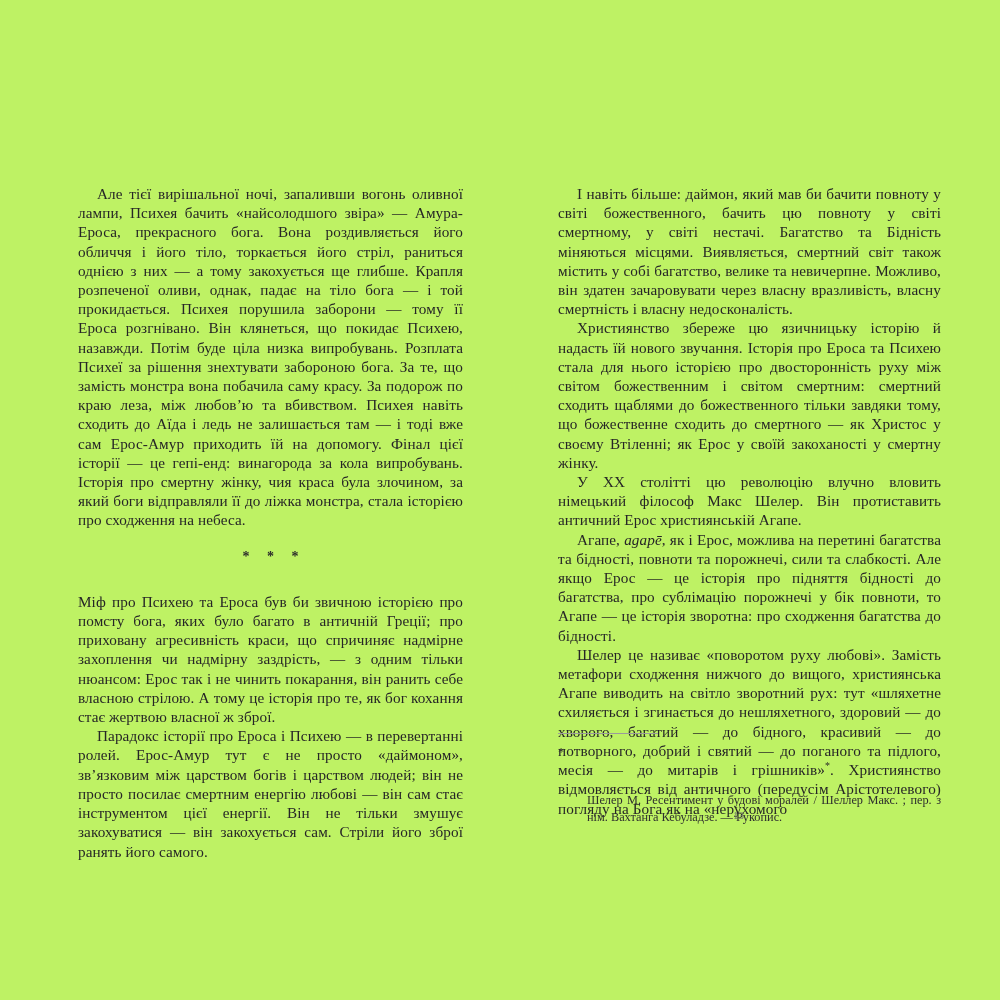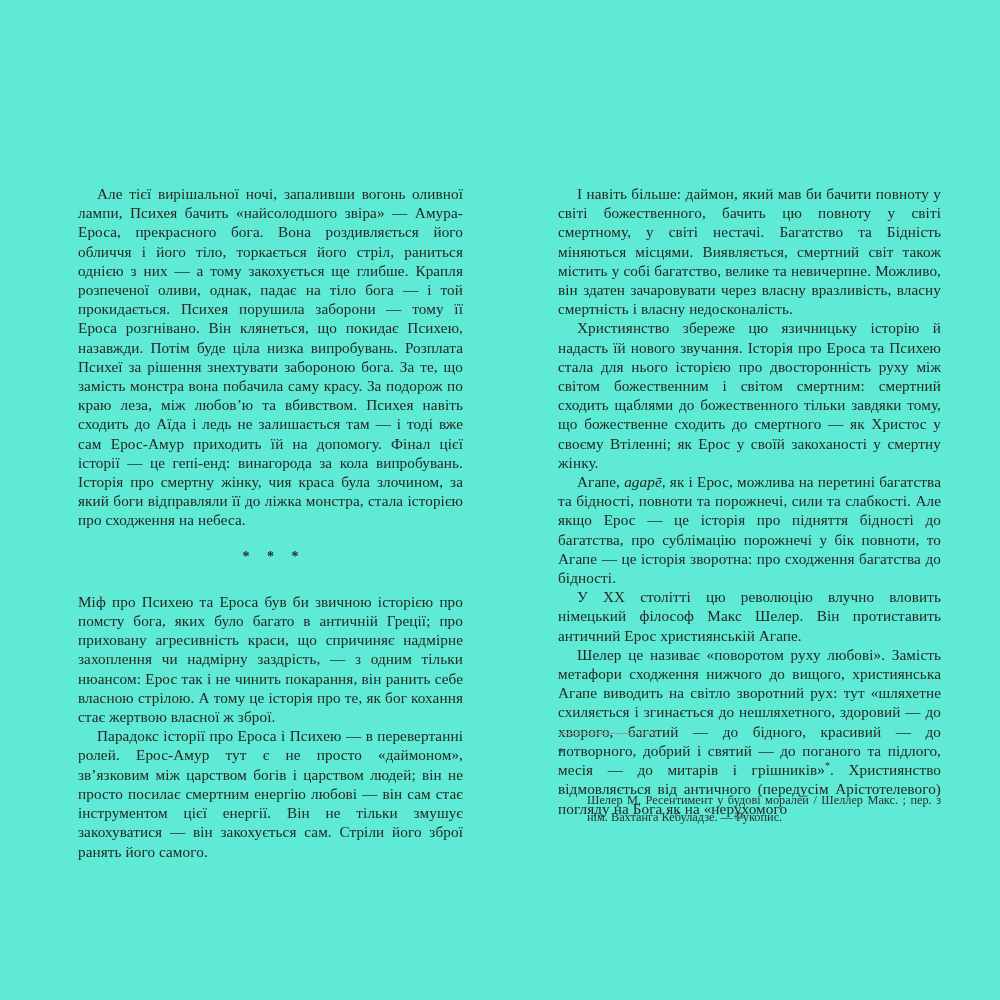--- a/index.html
+++ b/index.html
@@ -7,21 +7,21 @@
     padding: 0;
     background: #ffffff;
     width: 1000px;
     height: 1000px;
     overflow: hidden;
     position: relative;
   }
   .spread {
     position: absolute;
     inset: 0;
-    background: #5eead4;
+    background: #bef264;
     font-family: "Liberation Serif", "DejaVu Serif", serif;
     color: #262626;
   }
   .text-col {
     position: absolute;
     top: 184px;
     width: 385px;
     font-size: 15.2px;
     line-height: 19.2px;
     text-align: justify;
@@ -97,22 +97,22 @@
   <div class="text-col col-left">
     <p class="indent">Але тієї вирішальної ночі, запаливши вогонь оливної лампи, Психея бачить «найсолодшого звіра» — Амура-Ероса, прекрасного бога. Вона роздивляється його обличчя і його тіло, торкається його стріл, раниться однією з них — а тому закохується ще глибше. Крапля розпеченої оливи, однак, падає на тіло бога — і той прокидається. Психея порушила заборони — тому її Ероса розгнівано. Він клянеться, що покидає Психею, назавжди. Потім буде ціла низка випробувань. Розплата Психеї за рішення знехтувати забороною бога. За те, що замість монстра вона побачила саму красу. За подорож по краю леза, між любов’ю та вбивством. Психея навіть сходить до Аїда і ледь не залишається там — і тоді вже сам Ерос-Амур приходить їй на допомогу. Фінал цієї історії — це гепі-енд: винагорода за кола випробувань. Історія про смертну жінку, чия краса була злочином, за який боги відправляли її до ліжка монстра, стала історією про сходження на небеса.</p>
     <div class="separator">* * *</div>
     <p>Міф про Психею та Ероса був би звичною історією про помсту бога, яких було багато в античній Греції; про приховану агресивність краси, що спричиняє надмірне захоплення чи надмірну заздрість, — з одним тільки нюансом: Ерос так і не чинить покарання, він ранить себе власною стрілою. А тому це історія про те, як бог кохання стає жертвою власної ж зброї.</p>
     <p class="indent">Парадокс історії про Ероса і Психею — в перевертанні ролей. Ерос-Амур тут є не просто «даймоном», зв’язковим між царством богів і царством людей; він не просто посилає смертним енергію любові — він сам стає інструментом цієї енергії. Він не тільки змушує закохуватися — він закохується сам. Стріли його зброї ранять його самого.</p>
   </div>
 
   <div class="text-col col-right">
     <p class="indent">І навіть більше: даймон, який мав би бачити повноту у світі божественного, бачить цю повноту у світі смертному, у світі нестачі. Багатство та Бідність міняються місцями. Виявляється, смертний світ також містить у собі багатство, велике та невичерпне. Можливо, він здатен зачаровувати через власну вразливість, власну смертність і власну недосконалість.</p>
     <p class="indent">Християнство збереже цю язичницьку історію й надасть їй нового звучання. Історія про Ероса та Психею стала для нього історією про двосторонність руху між світом божественним і світом смертним: смертний сходить щаблями до божественного тільки завдяки тому, що божественне сходить до смертного — як Христос у своєму Втіленні; як Ерос у своїй закоханості у смертну жінку.</p>
+    <p class="indent">У ХХ столітті цю революцію влучно вловить німецький філософ Макс Шелер. Він протиставить античний Ерос християнській Агапе.</p>
     <p class="indent"><span>Агапе, </span><em class="term">agapē</em><span>, як і Ерос, можлива на перетині багатства та бідності, повноти та порожнечі, сили та слабкості. Але якщо Ерос — це історія про підняття бідності до багатства, про сублімацію порожнечі у бік повноти, то Агапе — це історія зворотна: про сходження багатства до бідності.</span></p>
-    <p class="indent">У ХХ столітті цю революцію влучно вловить німецький філософ Макс Шелер. Він протиставить античний Ерос християнській Агапе.</p>
     <p class="indent"><span>Шелер це називає «поворотом руху любові». Замість метафори сходження нижчого до вищого, християнська Агапе виводить на світло зворотний рух: тут «шляхетне схиляється і згинається до нешляхетного, здоровий — до хворого, багатий — до бідного, красивий — до потворного, добрий і святий — до поганого та підлого, месія — до митарів і грішників»</span><sup class="fn-ref">*</sup><span>. Християнство відмовляється від античного (передусім Арістотелевого) погляду на Бога як на «нерухомого</span></p>
   </div>
 
   <div class="footnote-block">
     <div class="footnote-rule"></div>
     <div class="footnote-row">
       <span class="fn-marker">*</span>
       <span class="fn-text">Шелер М. Ресентимент у будові моралей / Шеллер Макс. ; пер. з нім. Вахтанга Кебуладзе. — Рукопис.</span>
     </div>
   </div>

